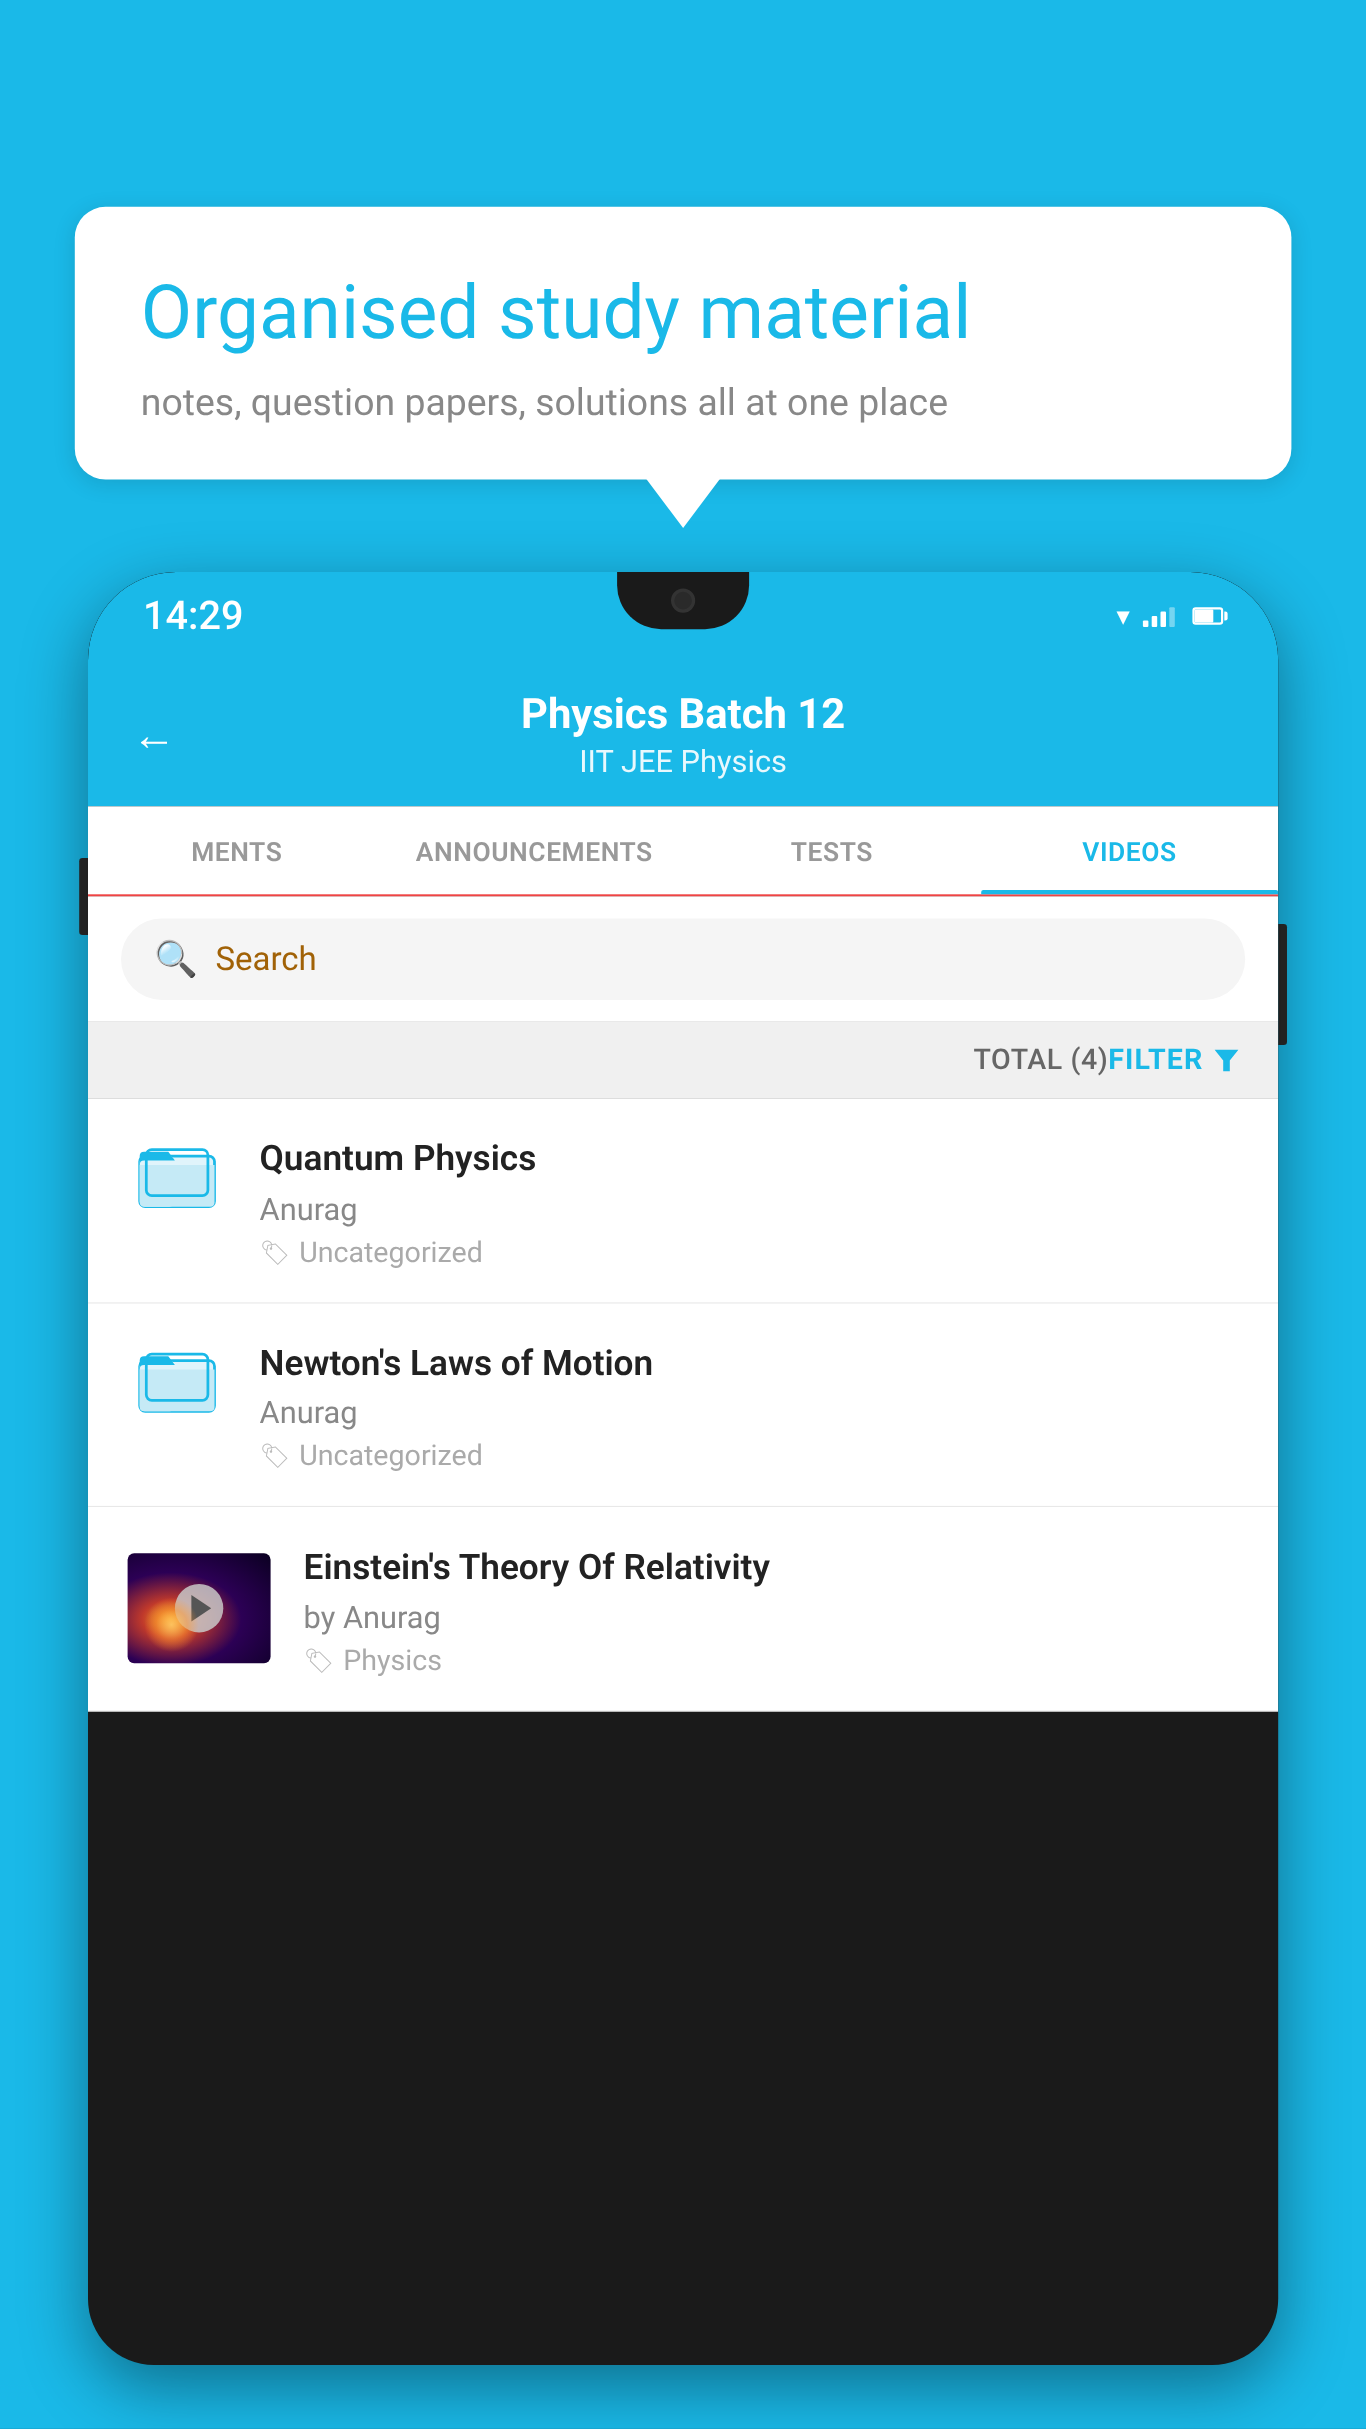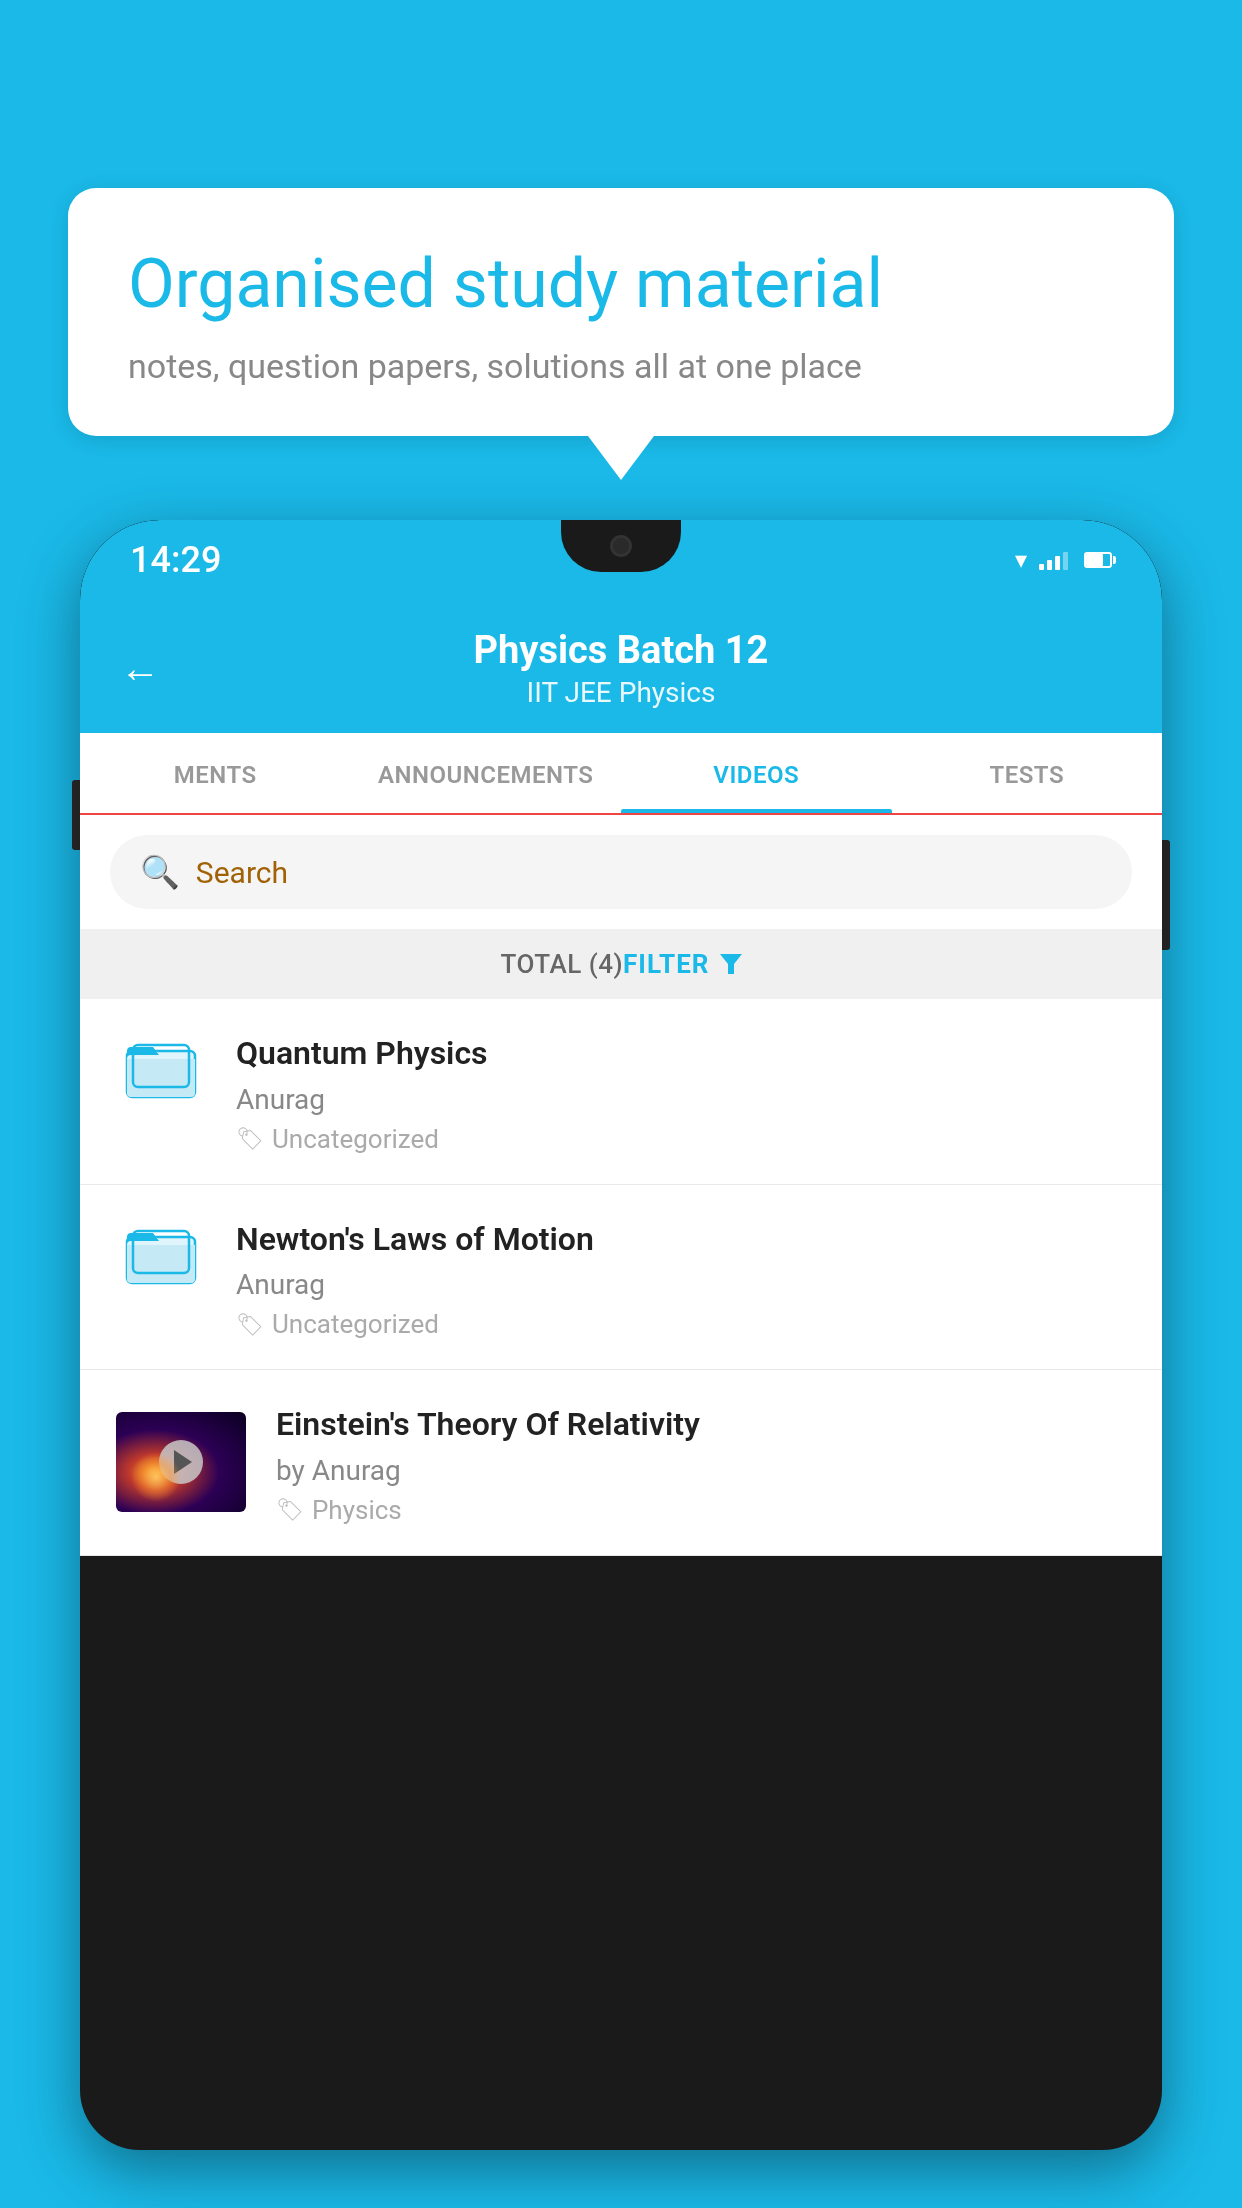--- a/index.html
+++ b/index.html
@@ -258,21 +258,21 @@
       color: #a16207;
       font-size: 30px;
     }
 
     
     .filter-bar {
       background: #f0f0f0;
       padding: 20px 36px;
       display: flex;
       align-items: center;
-      justify-content: center;
+      justify-content: flex-end;
     }
 
     .total-count {
       font-size: 26px;
       color: #666;
       font-weight: 500;
       letter-spacing: 0.5px;
     }
 
     .filter-btn {
@@ -457,25 +457,25 @@
       <span style="width:40px;"></span>
     </div>
 
     <div class="tab-bar">
       <div class="tab-item">
         <span>MENTS</span>
       </div>
       <div class="tab-item">
         <span>ANNOUNCEMENTS</span>
       </div>
+      <div class="tab-item">
+        <span>TESTS</span>
+      </div>
       <div class="tab-item active">
         <span>VIDEOS</span>
-      </div>
-      <div class="tab-item">
-        <span>TESTS</span>
       </div>
     </div>
 
     <div class="search-container">
       <div class="search-bar">
         <span class="search-icon">🔍</span>
         <span class="search-text">Search</span>
       </div>
     </div>
 

